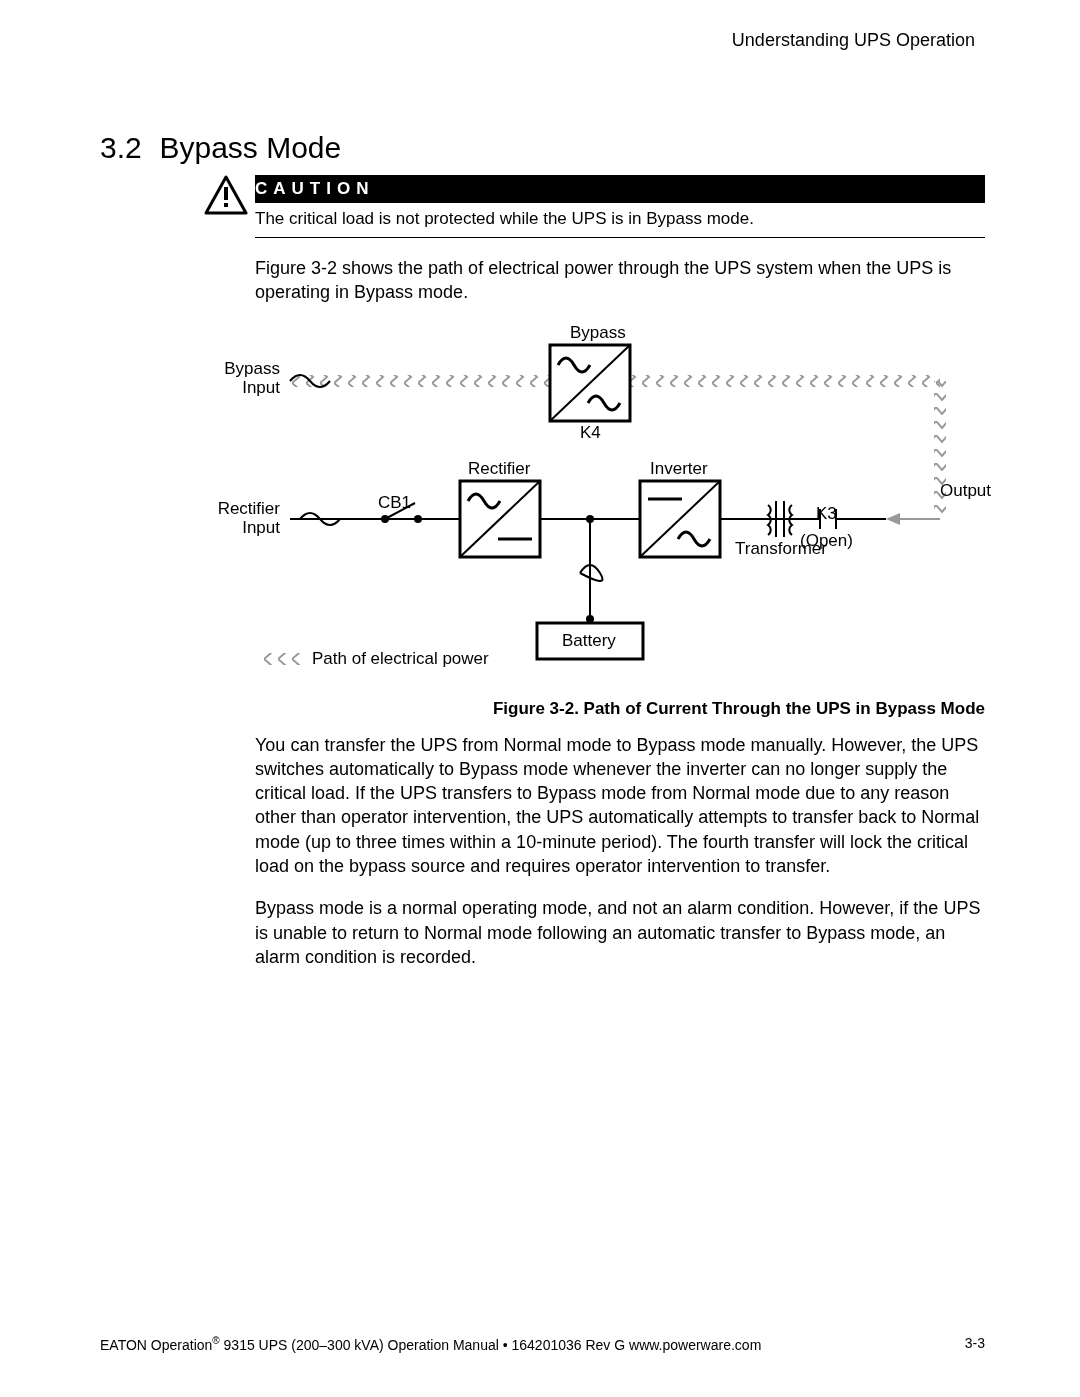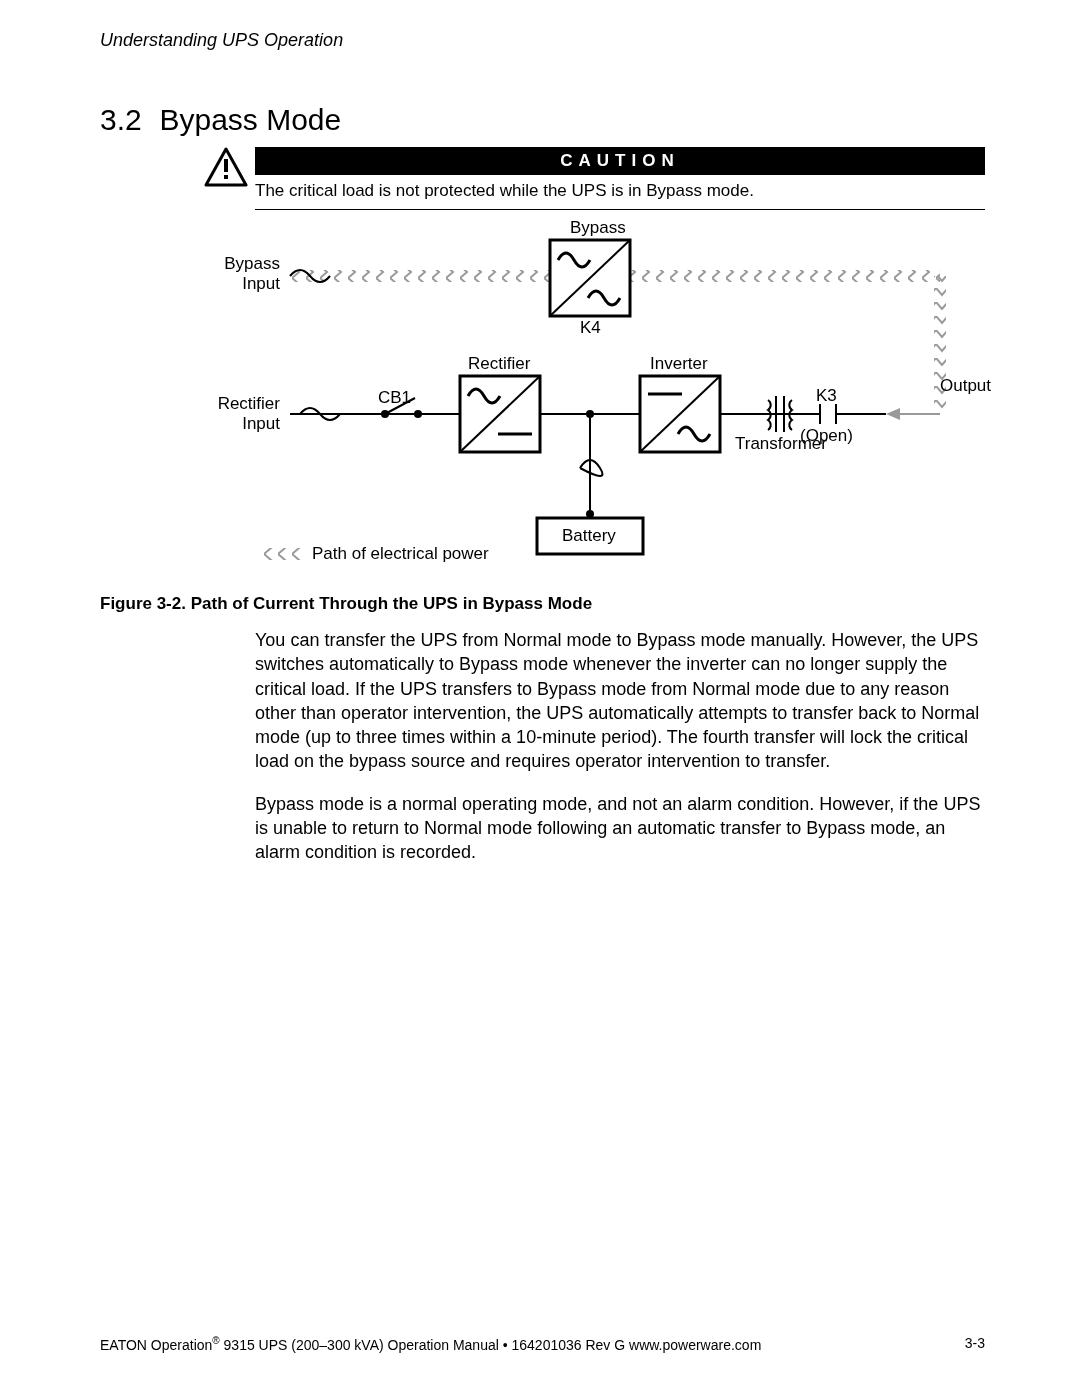--- a/index.html
+++ b/index.html
@@ -1,30 +1,30 @@
 <!DOCTYPE html>
 <html><head>
 <meta charset="utf-8">
 <style>
   html,body{margin:0;padding:0;background:#fff;color:#000;font-family:"Verdana","Helvetica",Arial,sans-serif}
   .page{width:1080px;height:1397px;position:relative;box-sizing:border-box;padding:30px 95px 0 100px}
-  .running-head{font-style:italic;text-align:left;font-size:18px;margin-bottom:52px;padding-right:10px}
+  .running-head{text-align:right;font-size:18px;margin-bottom:80px;padding-right:10px}
   .sec-num{font-size:30px;display:inline-block;width:55px}
   .sec-title{font-size:30px}
   .h-row{margin-bottom:8px}
   .body-block{margin-left:155px;font-size:18px;line-height:1.35}
   .body-block p{margin:0 0 18px 0}
   .caution-wrap{margin:10px 0 8px 110px;position:relative}
-  .caution-bar{background:#000;color:#fff;text-align:center;letter-spacing:6px;font-weight:bold;font-size:17px;padding:4px 0;margin-left:45px}
+  .caution-bar{background:#000;color:#fff;text-align:left;letter-spacing:6px;font-weight:bold;font-size:17px;padding:4px 0;margin-left:45px}
   .caution-text{font-size:17px;margin:6px 0 0 45px}
   .caution-rule{border:0;border-top:1px solid #000;margin:8px 0 0 45px}
   .warn-icon{position:absolute;left:-6px;top:0}
   .diagram{position:relative;height:370px;margin:6px 50px 4px 80px}
   .dlabel{position:absolute;font-size:17px;text-align:center;line-height:1.15}
-  .fig-caption{text-align:left;font-weight:bold;font-size:17px;margin:6px 0 14px 0}
+  .fig-caption{text-align:right;font-weight:bold;font-size:17px;margin:6px 0 14px 0}
   .footer{position:absolute;left:0;right:0;bottom:44px;padding:0 95px 0 100px;font-size:14px}
   .footer b{font-weight:normal}
   .footer .pn{float:right;font-weight:normal}
   .small-reg{font-size:10px;vertical-align:super}
 </style>
 </head>
 <body>
 
 <div class="page">
 
@@ -40,20 +40,23 @@
     <svg class="warn-icon" width="44" height="40" viewBox="0 0 44 40">
       <polygon points="22,2 42,38 2,38" fill="none" stroke="#000" stroke-width="3" stroke-linejoin="round"></polygon>
       <rect x="20" y="12" width="4" height="13" fill="#000"></rect>
       <rect x="20" y="28" width="4" height="4" fill="#000"></rect>
     </svg>
     <div class="caution-bar">CAUTION</div>
     <div class="caution-text">The critical load is not protected while the UPS is in Bypass mode.</div>
     <hr class="caution-rule">
   </div>
 
+  <div class="body-block" style="margin-top:18px">
+    <p>Figure 3-2 shows the path of electrical power through the UPS system when the UPS is operating in Bypass mode.</p>
+  </div>
 
   <div class="diagram">
     <svg width="820" height="370" viewBox="0 0 820 370" style="position:absolute;left:0;top:0">
       <defs>
         <pattern id="chev" width="14" height="12" patternUnits="userSpaceOnUse">
           <polyline points="0,0 7,6 0,12" fill="none" stroke="#999" stroke-width="2"></polyline>
         </pattern>
         <pattern id="chevV" width="12" height="14" patternUnits="userSpaceOnUse">
           <polyline points="0,0 6,7 12,0" fill="none" stroke="#999" stroke-width="2"></polyline>
         </pattern>
@@ -118,21 +121,21 @@
     <div class="dlabel" style="left:390px;top:0px">Bypass</div>
     <div class="dlabel" style="left:400px;top:100px">K4</div>
     <div class="dlabel" style="left:100px;top:36px;white-space:pre;text-align:right;transform:translateX(-100%)">Bypass
 Input</div>
     <div class="dlabel" style="left:100px;top:176px;white-space:pre;text-align:right;transform:translateX(-100%)">Rectifier
 Input</div>
     <div class="dlabel" style="left:198px;top:170px">CB1</div>
     <div class="dlabel" style="left:288px;top:136px">Rectifier</div>
     <div class="dlabel" style="left:470px;top:136px">Inverter</div>
     <div class="dlabel" style="left:555px;top:216px">Transformer</div>
-    <div class="dlabel" style="left:636px;top:168px">K3</div>
+    <div class="dlabel" style="left:636px;top:181px">K3</div>
     <div class="dlabel" style="left:620px;top:208px">(Open)</div>
     <div class="dlabel" style="left:760px;top:158px">Output</div>
     <div class="dlabel" style="left:382px;top:308px">Battery</div>
     <div class="dlabel" style="left:132px;top:326px">Path of electrical power</div>
   </div>
 
   <div class="fig-caption">Figure 3-2. Path of Current Through the UPS in Bypass Mode</div>
 
   <div class="body-block">
     <p>You can transfer the UPS from Normal mode to Bypass mode manually. However, the UPS switches automatically to Bypass mode whenever the inverter can no longer supply the critical load. If the UPS transfers to Bypass mode from Normal mode due to any reason other than operator intervention, the UPS automatically attempts to transfer back to Normal mode (up to three times within a 10-minute period). The fourth transfer will lock the critical load on the bypass source and requires operator intervention to transfer.</p>

